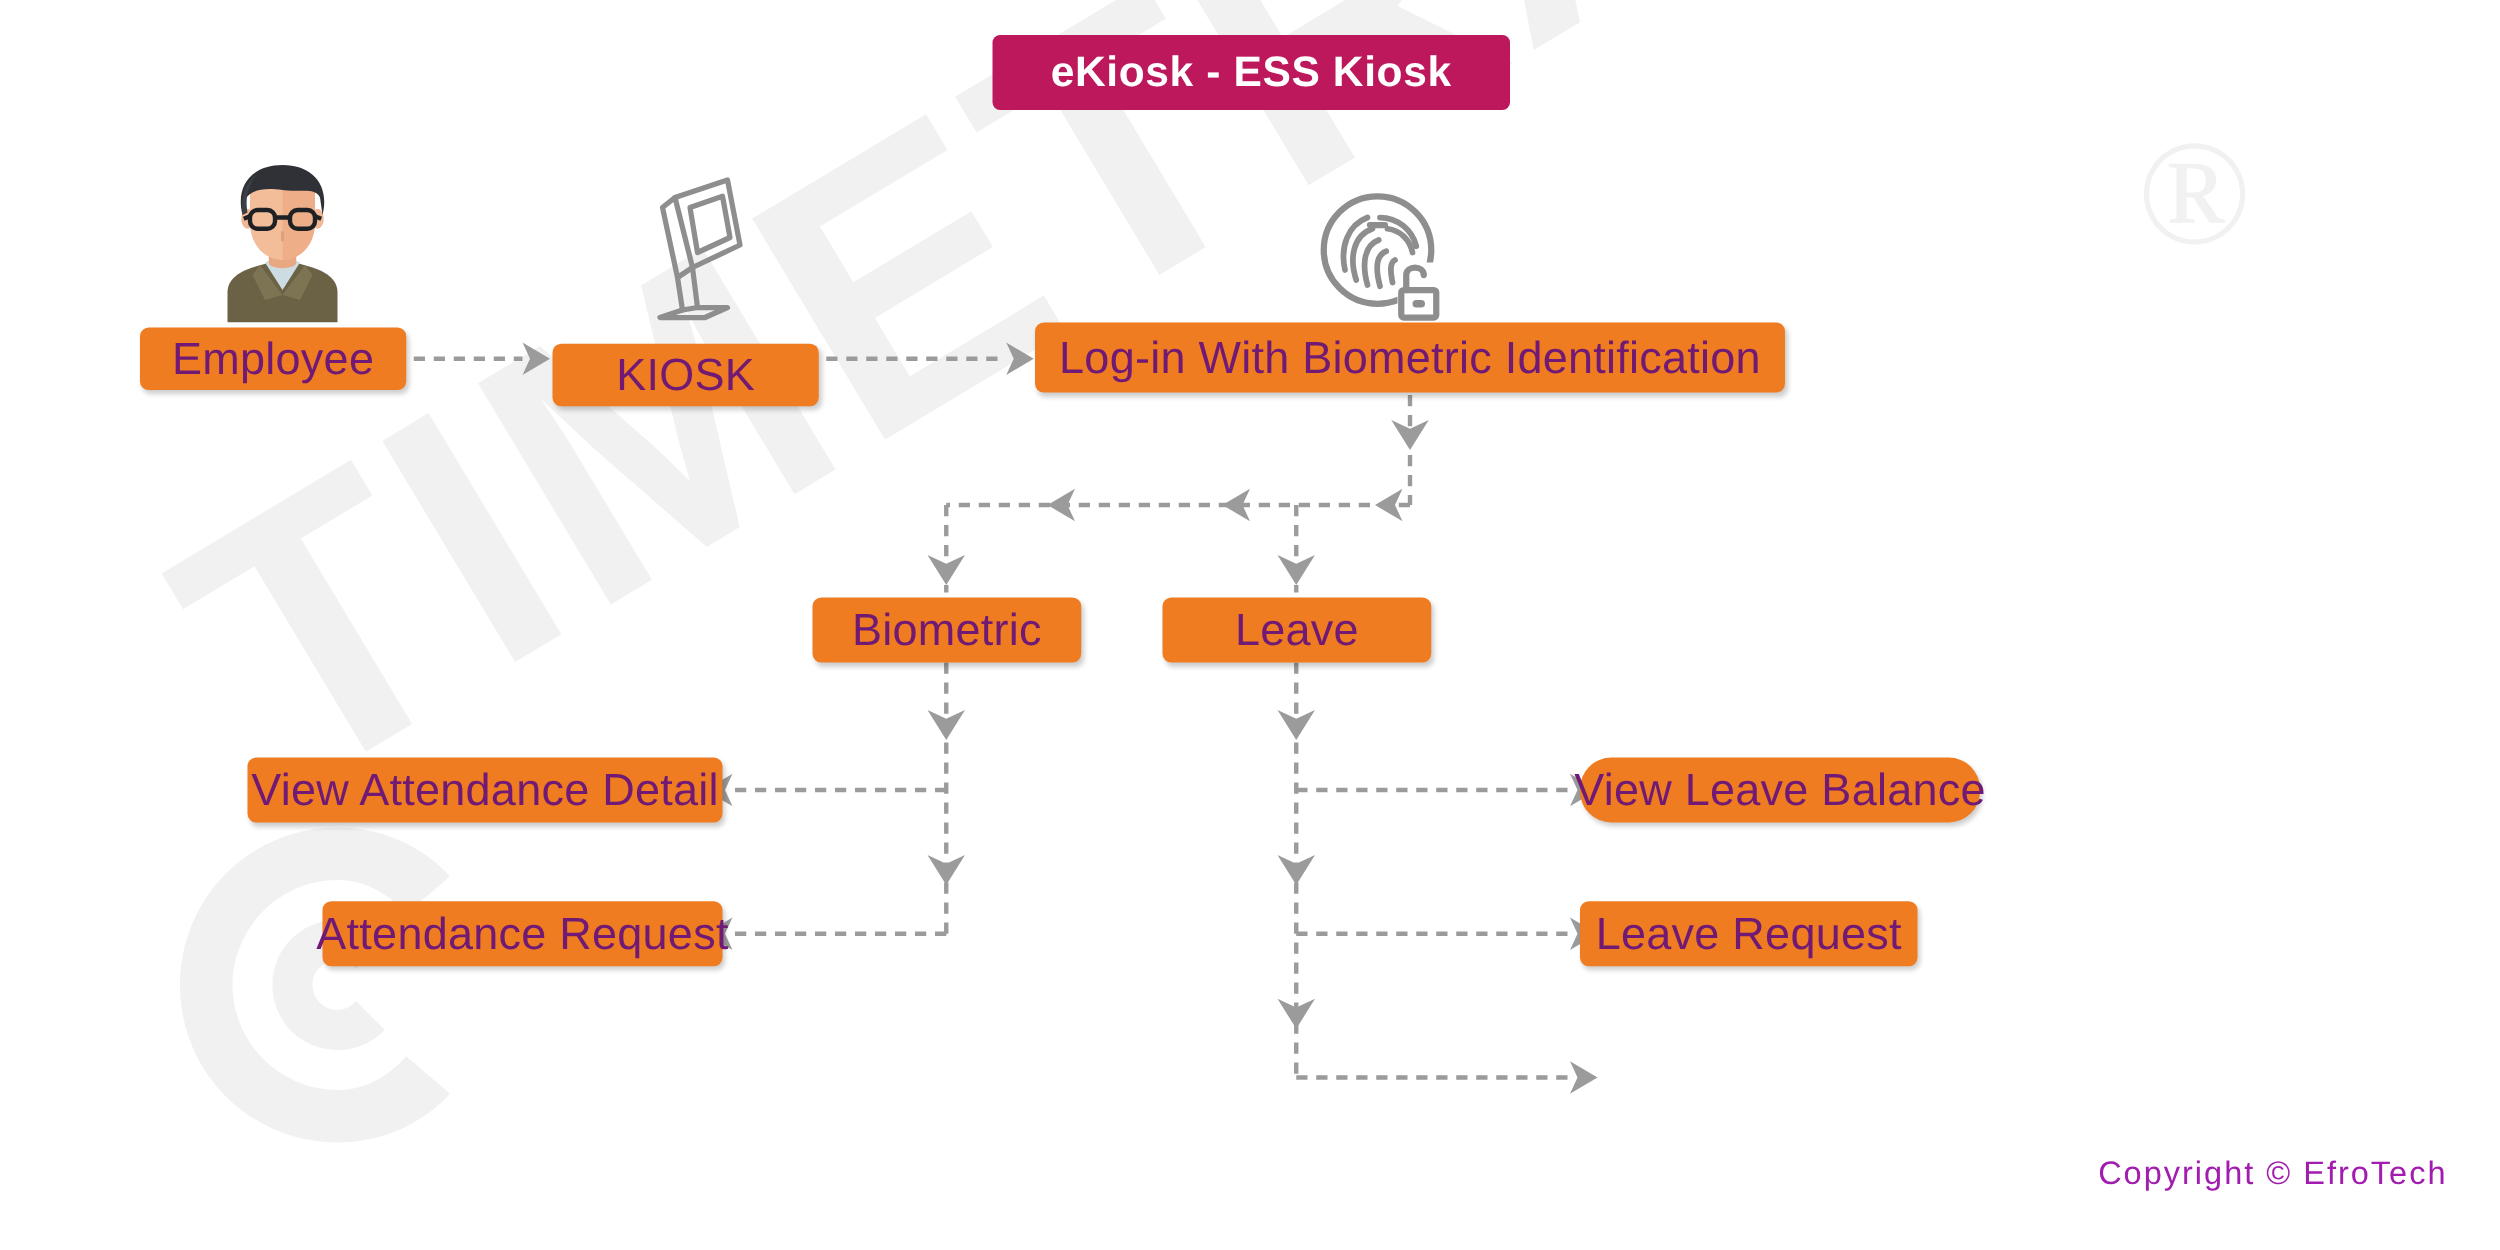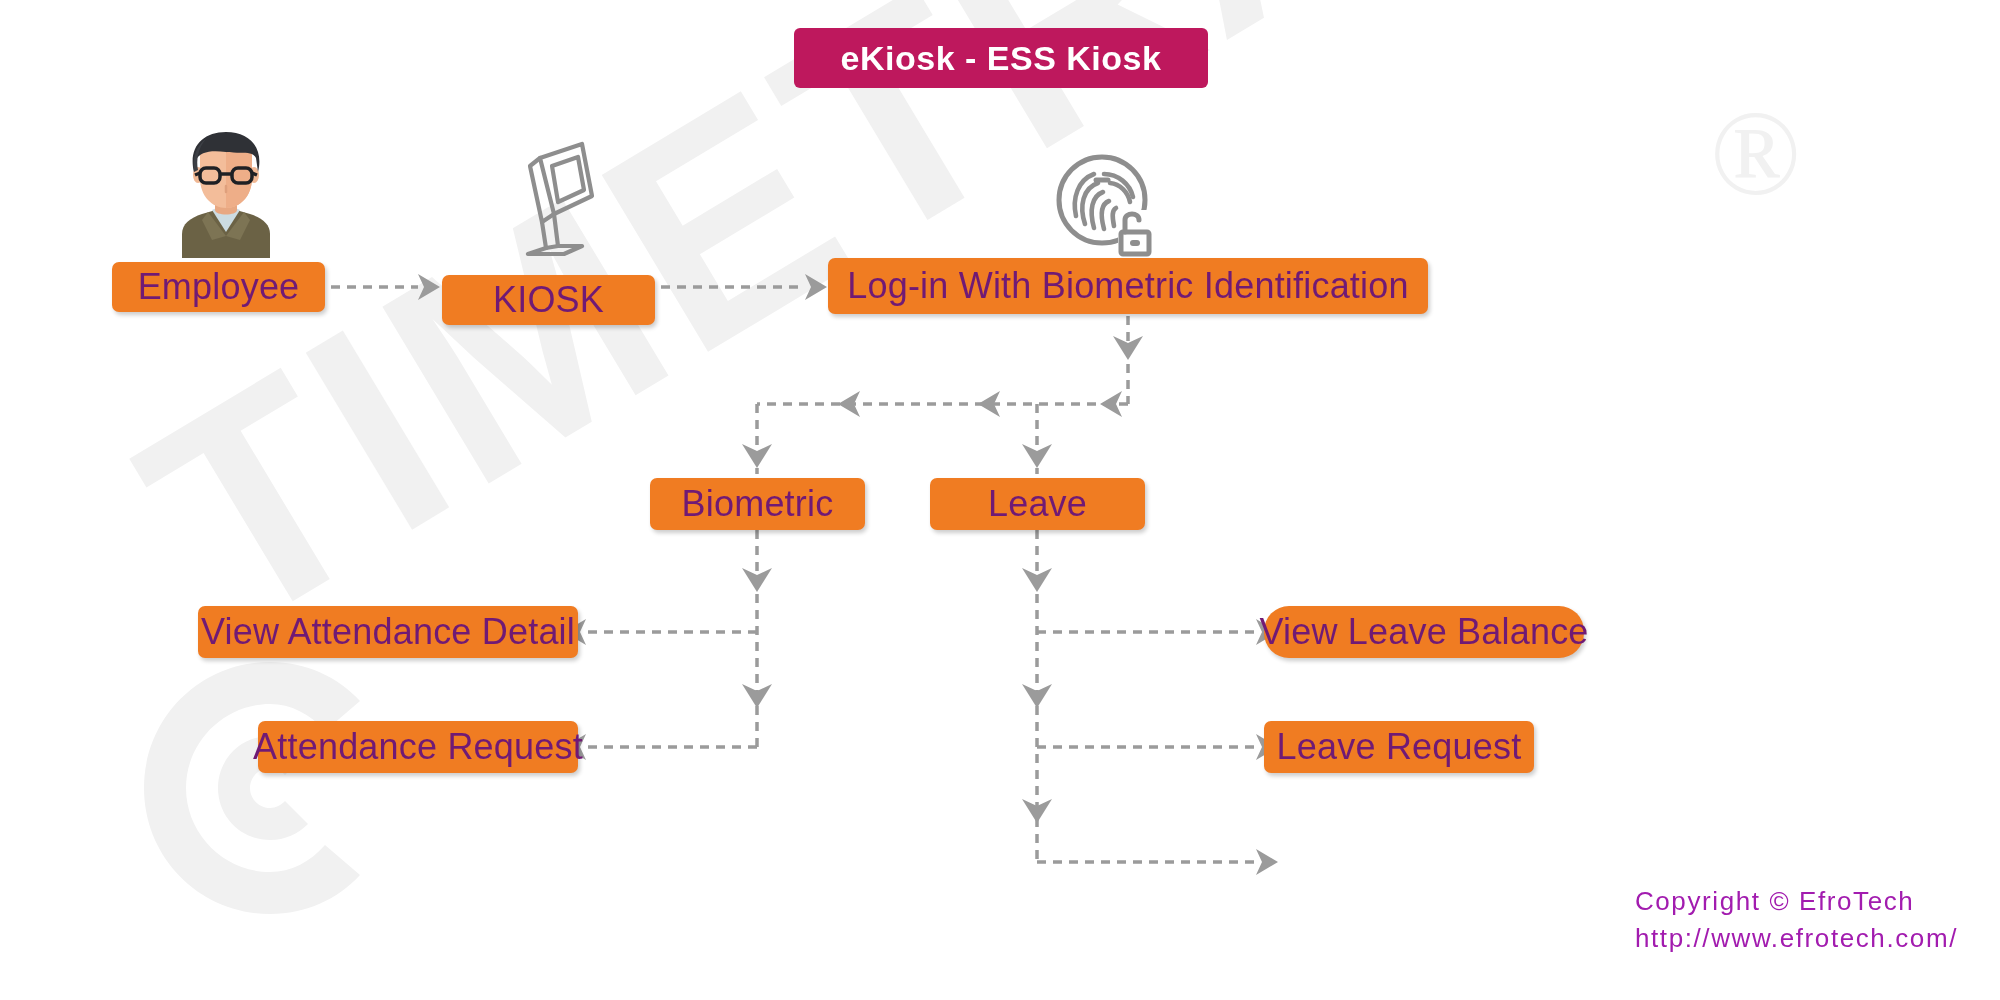--- a/index.html
+++ b/index.html
@@ -304,16 +304,15 @@
   <div class="node" id="node-biometric">Log-in With Biometric Identification</div>
   <div class="node" id="node-attendance">Biometric</div>
   <div class="node" id="node-leave">Leave</div>
   <div class="node" id="node-view-att">View Attendance Detail</div>
   <div class="node" id="node-att-req">Attendance Request</div>
   <div class="node" id="node-view-bal">View Leave Balance</div>
   <div class="node" id="node-leave-req">Leave Request</div>
 
   <div class="footer">
     <div>Copyright © EfroTech</div>
-    <div>http://www.efrotech.com/</div>
   </div>
 
 </div>
 
 </body></html>

